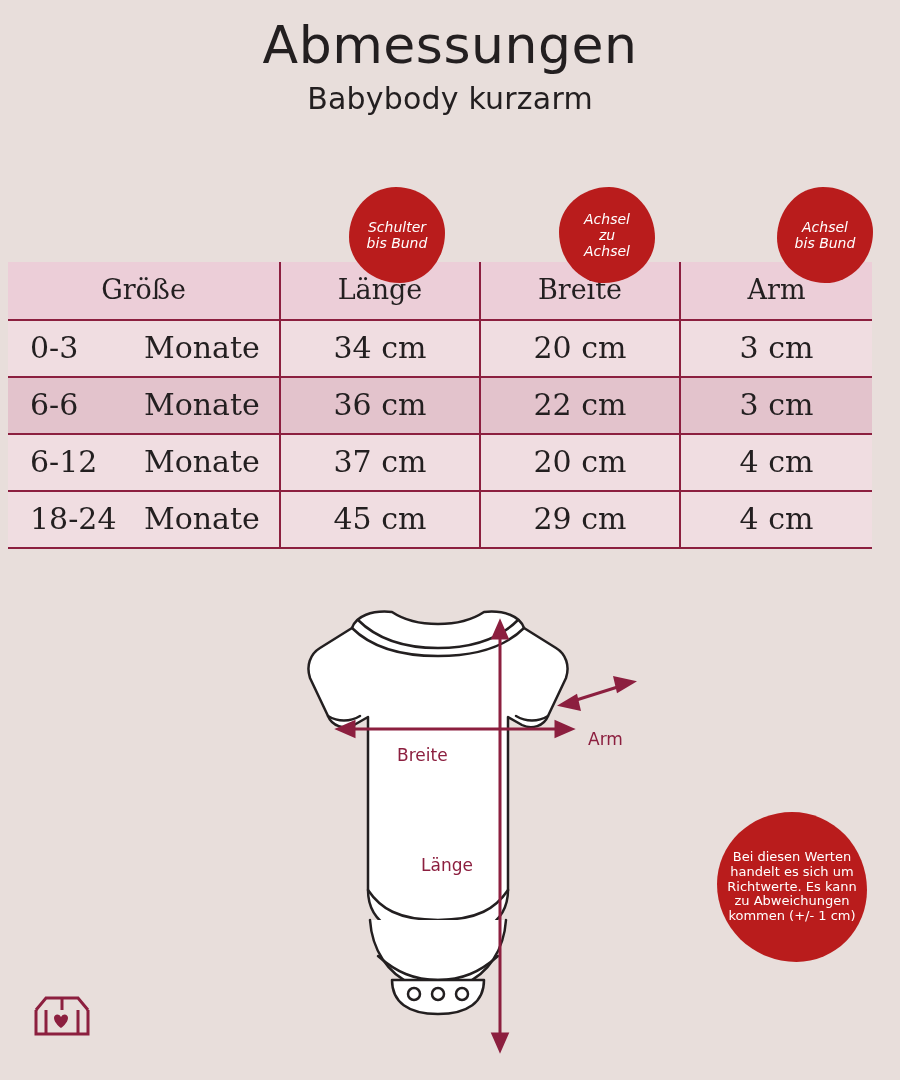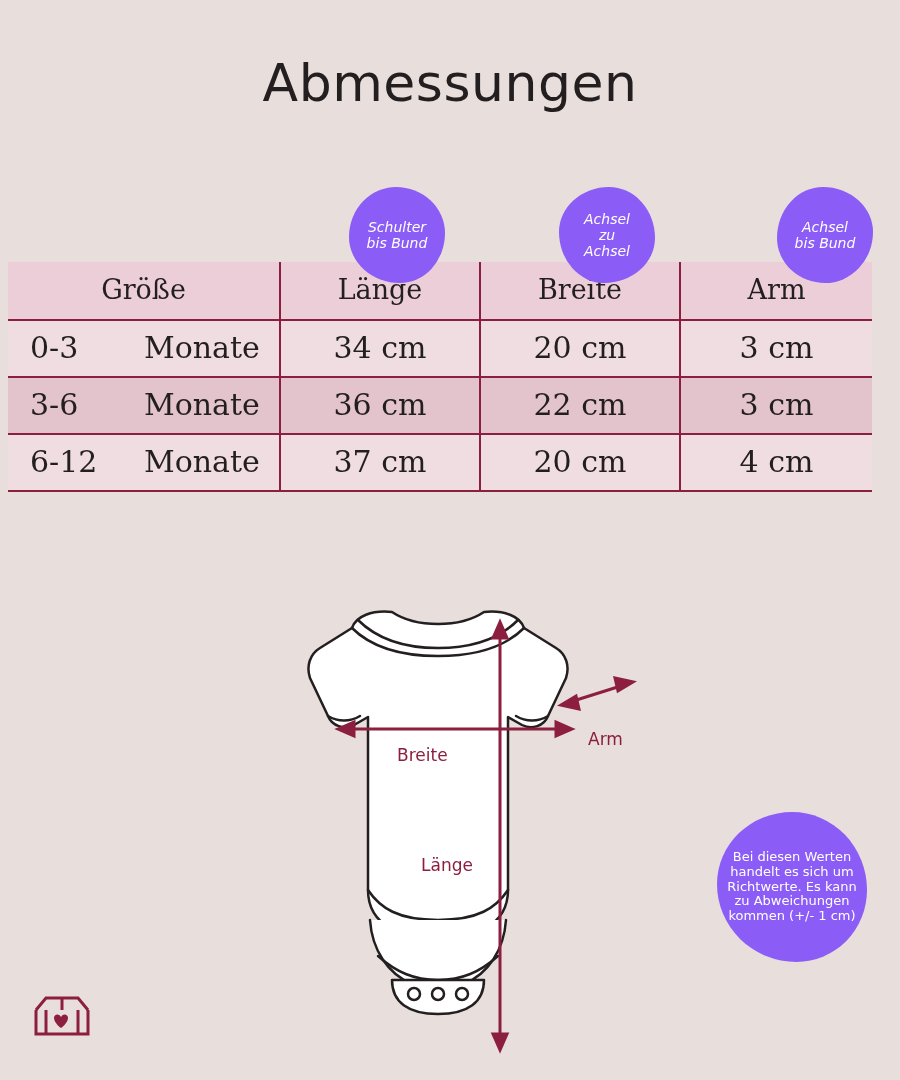--- a/index.html
+++ b/index.html
@@ -21,35 +21,34 @@
     text-align: center;
     padding-top: 18px;
   }
   .title {
     font-family: "DejaVu Sans", sans-serif;
     font-size: 52px;
     font-weight: 400;
     letter-spacing: 0.5px;
     color: #231f20;
     line-height: 1.05;
-    margin-top: 38px;
   }
   .subtitle {
     font-family: "DejaVu Sans", sans-serif;
     font-size: 30px;
     font-weight: 400;
     color: #231f20;
     margin-top: 8px;
     letter-spacing: 0.2px;
   }
 
   
   .blob {
     position: absolute;
-    background: #8b5cf6;
+    background: #b91c1c;
     color: #ffffff;
     display: flex;
     align-items: center;
     justify-content: center;
     text-align: center;
     font-family: "DejaVu Sans", sans-serif;
     line-height: 1.15;
     z-index: 5;
   }
   .blob.b1 {
@@ -158,20 +157,21 @@
     top: 990px;
     width: 60px;
     height: 50px;
   }
 </style>
 </head>
 <body>
 
 <div class="header">
   <div class="title">Abmessungen</div>
+  <div class="subtitle">Babybody kurzarm</div>
 </div>
 
 <div class="blob b1">
   <span>
     <span>Schulter</span><br>
     <span>bis Bund</span>
   </span>
 </div>
 <div class="blob b2">
   <span>
@@ -221,37 +221,48 @@
             <span class="unit">Monate</span>
           </div>
         </td>
         <td>34 cm</td>
         <td>20 cm</td>
         <td>3 cm</td>
       </tr>
       <tr class="even">
         <td>
           <div class="size-cell">
-            <span class="age">3-6</span>
+            <span class="age">6-6</span>
             <span class="unit">Monate</span>
           </div>
         </td>
         <td>36 cm</td>
         <td>22 cm</td>
         <td>3 cm</td>
       </tr>
       <tr class="odd">
         <td>
           <div class="size-cell">
             <span class="age">6-12</span>
             <span class="unit">Monate</span>
           </div>
         </td>
         <td>37 cm</td>
         <td>20 cm</td>
+        <td>4 cm</td>
+      </tr>
+      <tr class="odd">
+        <td>
+          <div class="size-cell">
+            <span class="age">18-24</span>
+            <span class="unit">Monate</span>
+          </div>
+        </td>
+        <td>45 cm</td>
+        <td>29 cm</td>
         <td>4 cm</td>
       </tr>
     </tbody>
   </table>
 </div>
 
 <div class="illustration">
   <svg width="900" height="490" viewBox="0 0 900 490">
     <g fill="#ffffff" stroke="#231f20" stroke-width="2.5" stroke-linejoin="round" stroke-linecap="round">
 

